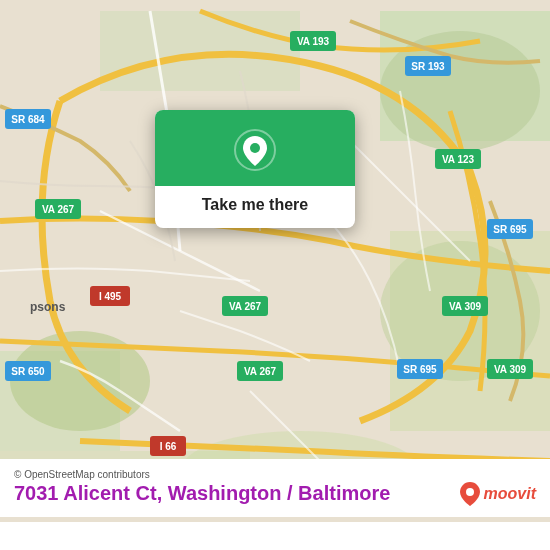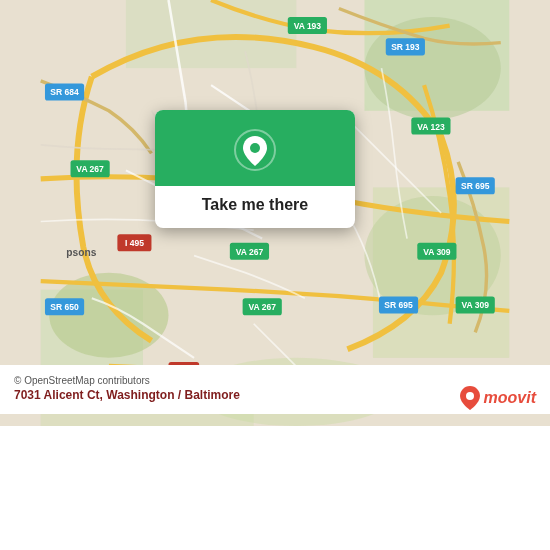--- a/index.html
+++ b/index.html
@@ -7,21 +7,21 @@
     body {
       width: 550px;
       height: 550px;
       overflow: hidden;
       font-family: Arial, sans-serif;
       position: relative;
     }
 
     #map-container {
       width: 550px;
-      height: 426px;
+      height: 522px;
       position: relative;
       background-color: #e8e0d8;
       overflow: hidden;
       padding-left: 16px;
     }
 
     
     .map-bg {
       position: absolute;
       top: 0; left: 0;
@@ -81,40 +81,40 @@
       color: #222;
       background: none;
       border: none;
       cursor: pointer;
       text-align: left;
     }
 
     
     .bottom-bar {
       position: absolute;
-      bottom: 12px;
+      bottom: 5px;
       left: 0;
       width: 100%;
       background: white;
       padding: 10px 14px 12px 14px;
       z-index: 10;
       display: flex;
       flex-direction: column;
       gap: 2px;
     }
 
     .copyright-text {
       font-size: 10px;
       color: #555;
     }
 
     .address-text {
-      font-size: 12px;
+      font-size: 20px;
       font-weight: 600;
-      color: #7f1d1d;
+      color: #a21caf;
     }
 
     
     .moovit-logo {
       position: absolute;
       bottom: 14px;
       right: 14px;
       z-index: 11;
       display: flex;
       align-items: center;

